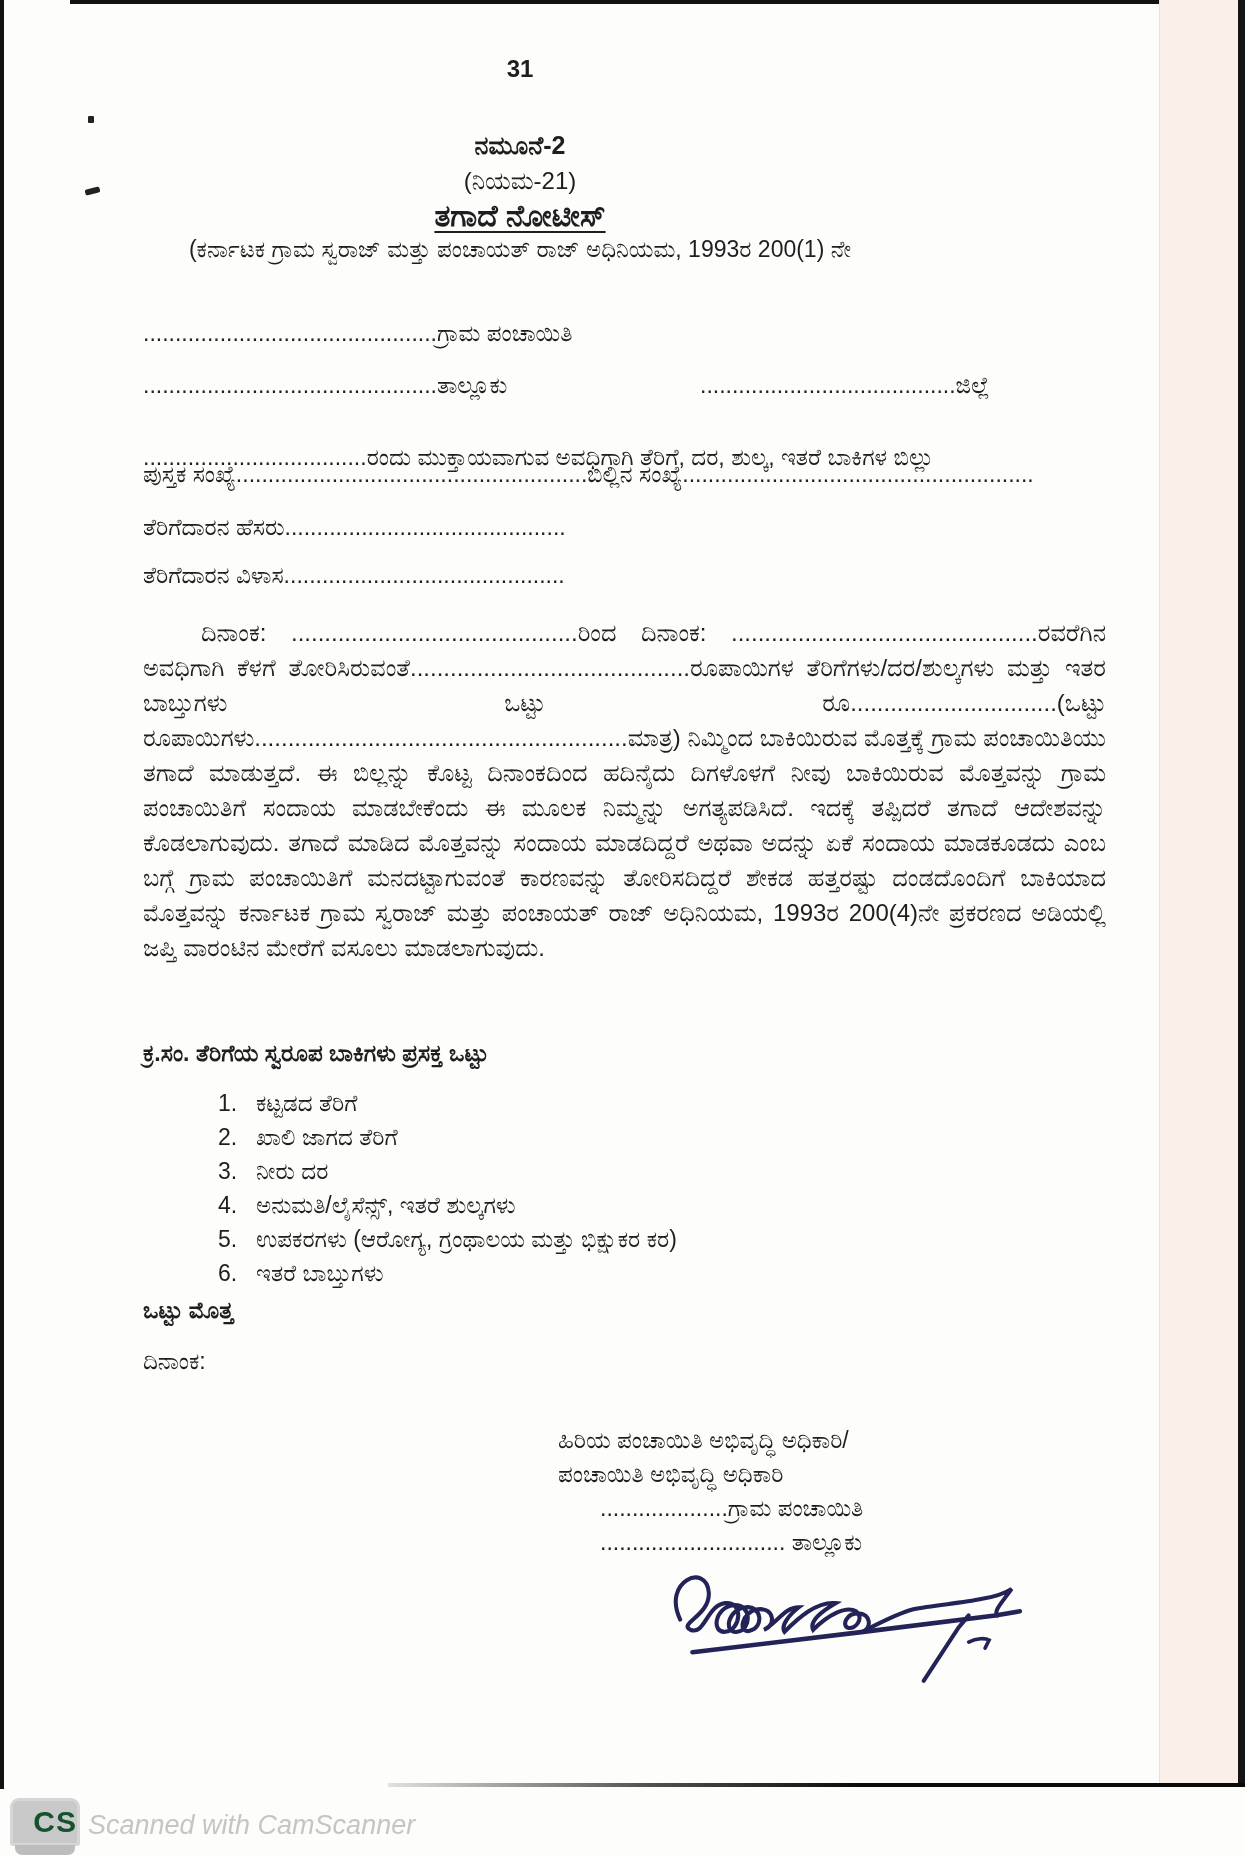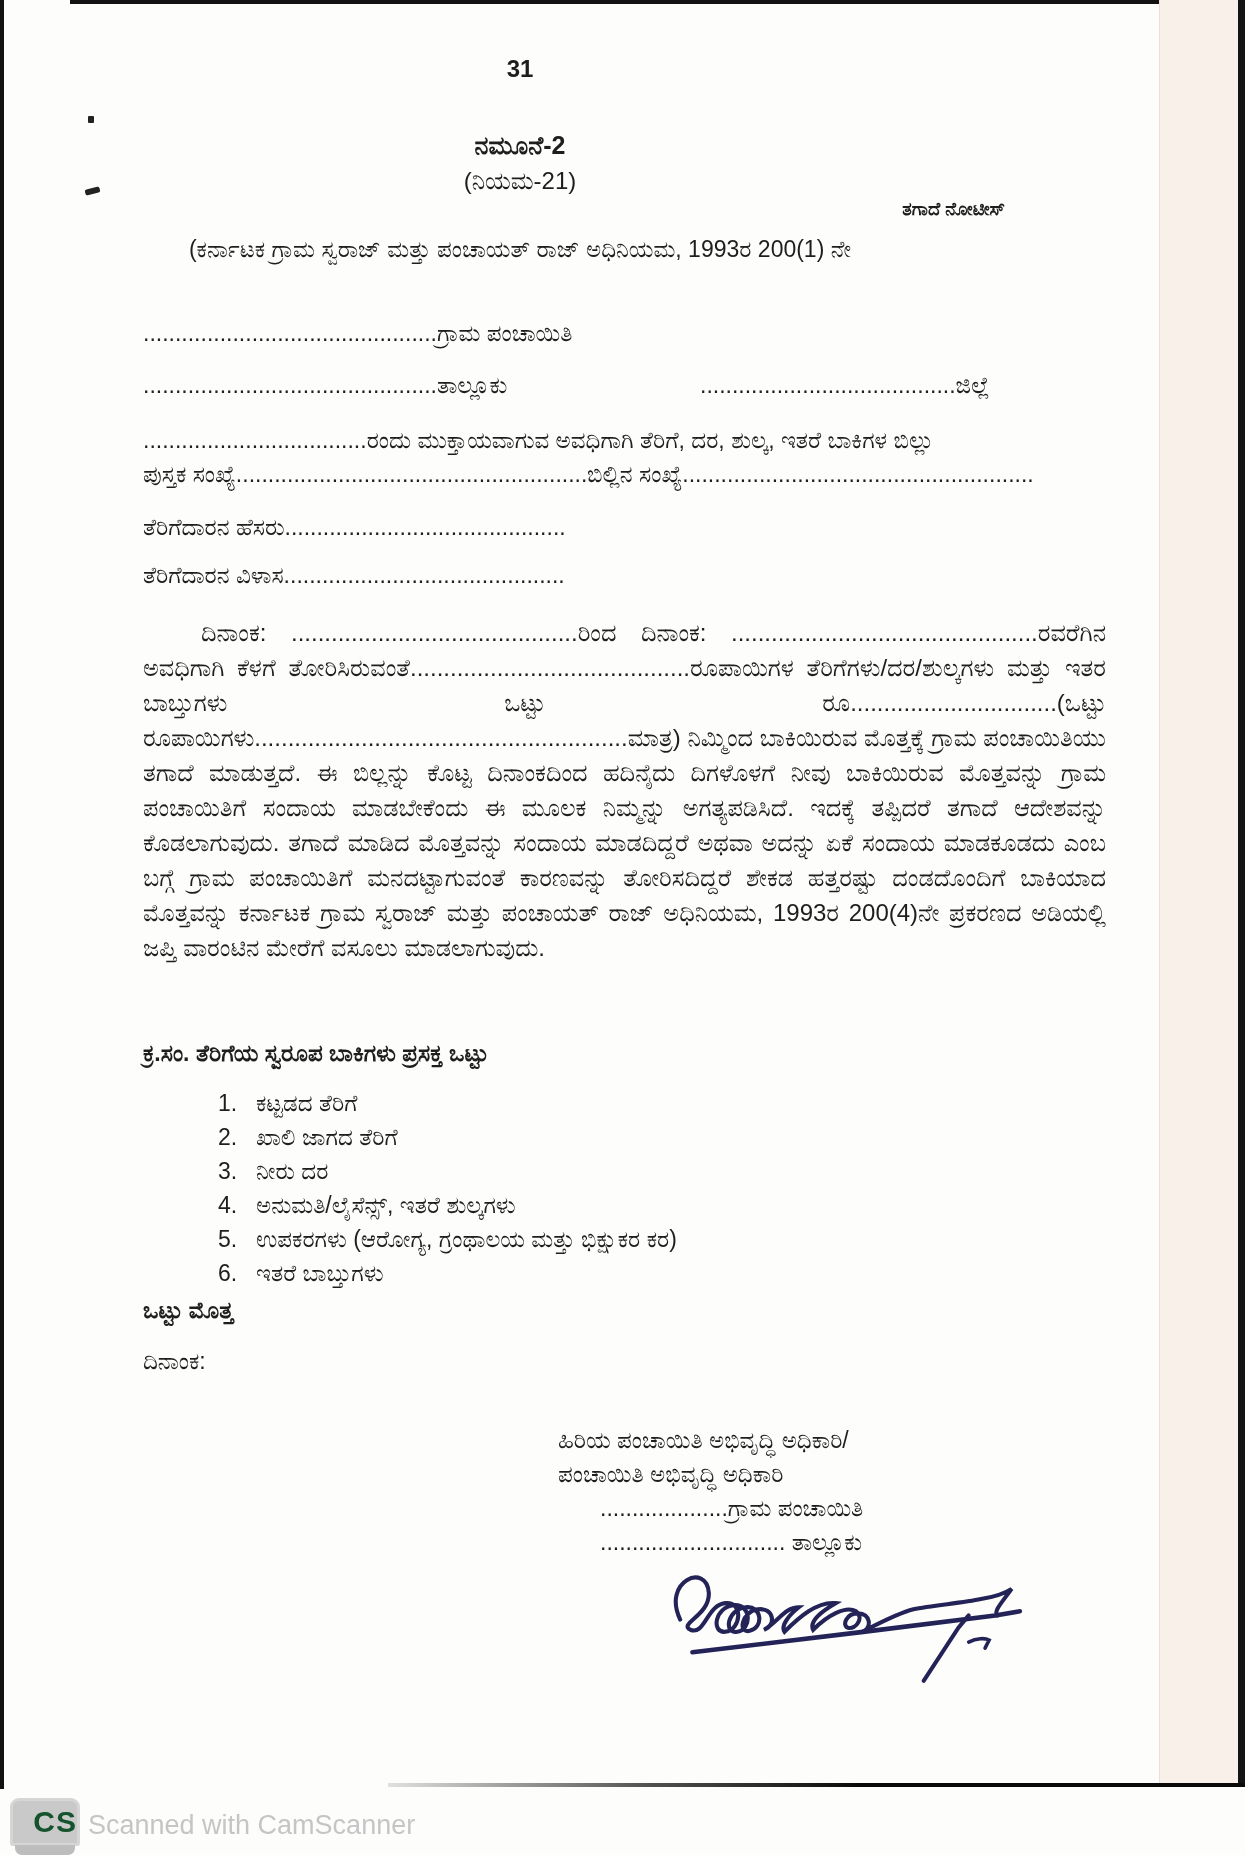--- a/index.html
+++ b/index.html
@@ -18,29 +18,29 @@
   .edge-right-pink{position:absolute;right:7px;top:0;width:78px;height:1787px;background:#f9f0ea;border-left:1px solid #ecdfd4;}
   .edge-bottom{position:absolute;left:388px;right:0;top:1783px;height:4px;
     background:linear-gradient(to right, rgba(20,20,20,0.12), rgba(10,10,10,0.7) 30%, #0a0a0a 55%);}
   .speck1{position:absolute;left:88px;top:116px;width:6px;height:7px;background:#222;border-radius:1px;}
   .speck2{position:absolute;left:85px;top:188px;width:15px;height:6px;background:#222;border-radius:2px;transform:rotate(-14deg);}
   
   .hdr{position:absolute;left:35px;width:970px;text-align:center;}
   .pageno{top:55px;font-size:24px;font-weight:bold;}
   .formno{top:131px;font-size:25px;font-weight:bold;}
   .rule{top:167px;font-size:24px;}
-  .title{top:199px;font-size:18px;font-weight:bold;text-underline-offset:5px;text-decoration-thickness:2px;text-align:right;}
+  .title{top:199px;font-size:30px;font-weight:bold;text-decoration:underline;text-underline-offset:5px;text-decoration-thickness:2px;}
   .act1{top:236px;font-size:23px;}
   .act2{top:270px;font-size:23px;}
   
   .fld{position:absolute;font-size:23px;white-space:nowrap;}
   .f-gp{left:143px;top:320px;}
   .f-taluk{left:143px;top:372px;}
   .f-district{left:700px;top:372px;}
-  .f-period{left:143px;top:427px;}
+  .f-period{left:143px;top:444px;}
   .f-book{left:143px;top:461px;}
   .f-bill{left:587px;top:461px;}
   .f-name{left:143px;top:514px;}
   .f-addr{left:143px;top:562px;}
   
   .para{
     position:absolute;left:143px;top:615px;width:963px;
     font-size:24px;line-height:35px;
     text-align:justify;text-indent:58px;
     word-break:break-word;
@@ -55,21 +55,21 @@
   
   .officer{position:absolute;left:558px;top:1378px;font-size:23px;line-height:34px;margin-top:45px;}
   .officer .indent{margin-left:42px;}
   
   .sig{position:absolute;left:655px;top:1552px;}
   
   .cs-badge{position:absolute;left:10px;top:1798px;width:64px;height:42px;
     background:#c9c9c9;border:3px solid #d6d6d6;border-radius:9px 9px 3px 3px;}
   .cs-letters{color:#14532d;font-weight:bold;font-size:30px;text-align:right;line-height:42px;letter-spacing:1px;}
   .cs-flap{position:absolute;left:2px;right:2px;bottom:-12px;height:10px;background:#bdbdbd;border-radius:0 0 7px 7px;}
-  .cs-text{position:absolute;left:88px;top:1810px;font-size:27px;color:#c5c5c5;}
+  .cs-text{position:absolute;left:88px;top:1810px;font-size:27px;color:#c5c5c5;font-style:italic;}
 </style>
 </head>
 <body>
 
 <div class="page">
 
   <div class="edge-top"></div>
   <div class="edge-right-pink"></div>
   <div class="edge-right-black"></div>
   <div class="edge-left"></div>

